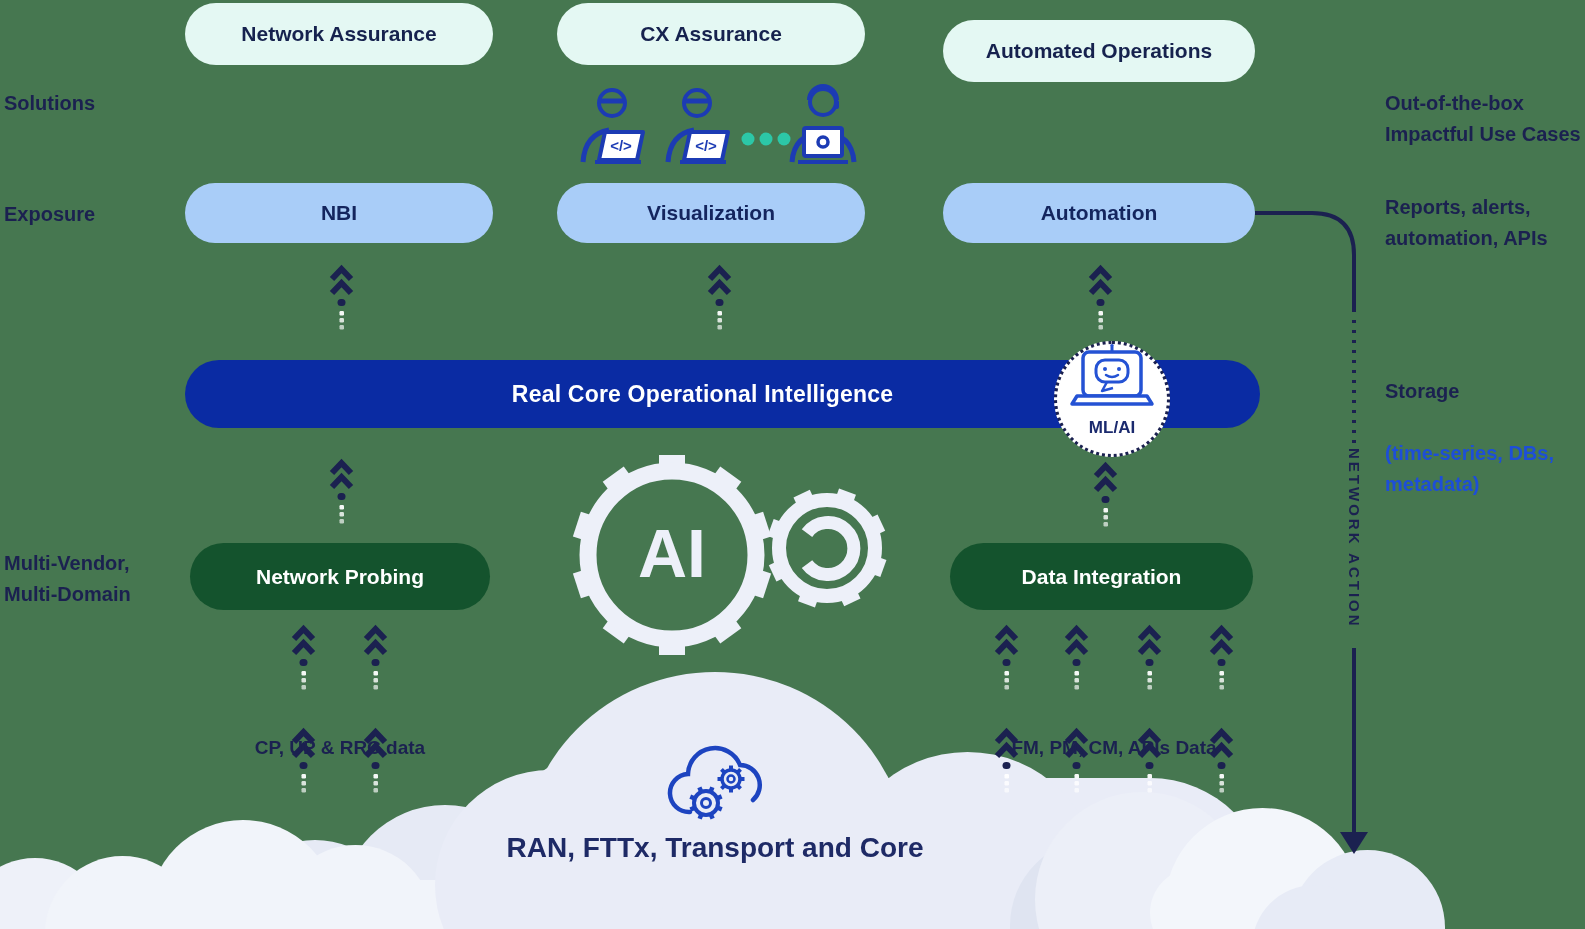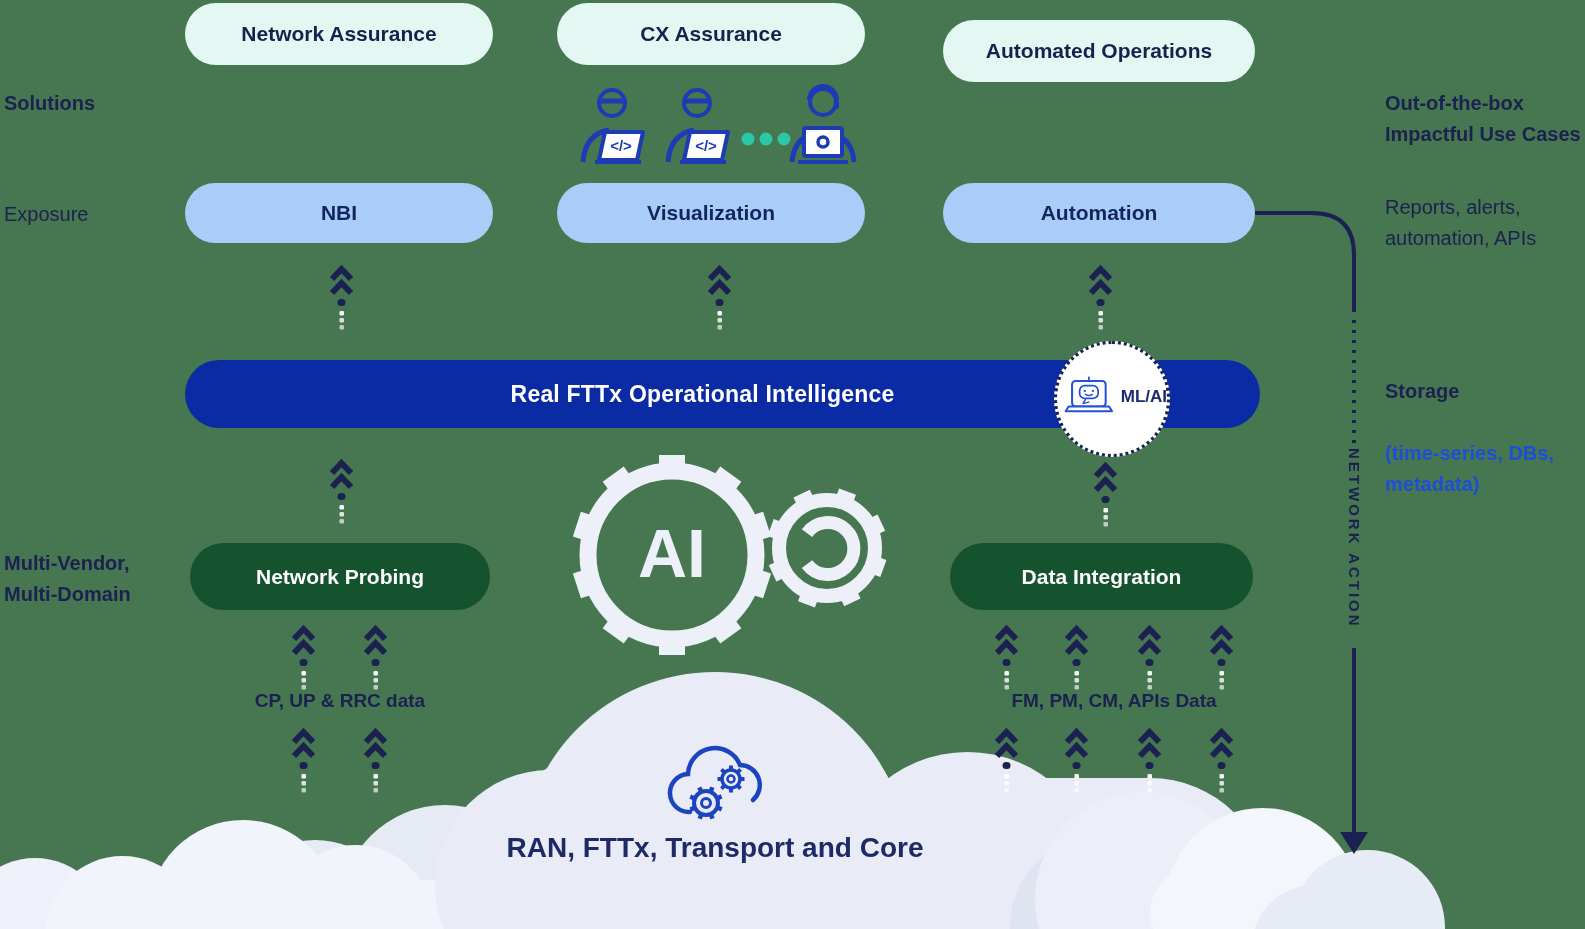--- a/index.html
+++ b/index.html
@@ -9,27 +9,27 @@
   .pill{position:absolute;display:flex;align-items:center;justify-content:center;
         font-weight:700;text-align:center;}
   .mint{background:#e4f8f3;color:#16224e;border-radius:32px;font-size:21px;}
   .bluepill{background:#a9cdf8;color:#14255e;border-radius:31px;font-size:21px;}
   .navypill{background:#14532d;color:#ffffff;border-radius:34px;font-size:21px;}
   .bar{position:absolute;left:185px;top:360px;width:1075px;height:68px;border-radius:34px;
        background:#0a2ba3;color:#fff;display:flex;align-items:center;justify-content:center;
        font-size:23px;font-weight:600;z-index:4;letter-spacing:.2px;}
   .sidelabel{position:absolute;color:#1b2150;font-weight:700;font-size:20px;line-height:31px;
              white-space:pre-line;z-index:5;}
-  .sidelabel.medium{font-weight:400;}
-  .datalabel{position:absolute;color:#1b2150;font-weight:700;font-size:19px;text-align:center;z-index:4;}
+  .sidelabel.medium{font-weight:700;}
+  .datalabel{position:absolute;color:#1b2150;font-weight:700;font-size:19px;text-align:center;z-index:4;margin-top:47px;}
   .arr{position:absolute;width:31px;height:66px;z-index:3;}
   .cloud{position:absolute;border-radius:50%;z-index:1;}
   .badge{position:absolute;left:1054px;top:341px;width:116px;height:116px;border-radius:50%;
          background:#fff;border:3px dotted #1b2150;box-sizing:border-box;z-index:5;
-         display:flex;flex-direction:row;align-items:center;justify-content:flex-start;}
+         display:flex;flex-direction:column;align-items:center;justify-content:flex-start;}
   .badge .mlai{color:#1b2a6e;font-weight:700;font-size:17px;margin-top:-4px;}
   .storage-title{color:#1b2150;font-weight:600;}
   .storage-detail{color:#1d4ed8;font-weight:700;white-space:pre-line;}
   .netaction{position:absolute;left:1340px;top:448px;width:28px;height:195px;z-index:3;
              writing-mode:vertical-rl;text-orientation:mixed;color:#1b2150;font-weight:800;
              font-size:15px;letter-spacing:3px;display:flex;align-items:center;}
   .cloudtext{position:absolute;left:410px;top:832px;width:610px;text-align:center;z-index:4;
              color:#1e2a66;font-weight:600;font-size:28px;}
 </style>
 </head>
@@ -163,21 +163,21 @@
       <use href="#uparrow"></use>
     </svg>
   <svg class="arr" style="left:704px;top:264px;">
       <use href="#uparrow"></use>
     </svg>
   <svg class="arr" style="left:1085px;top:264px;">
       <use href="#uparrow"></use>
     </svg>
 
   <div class="bar">
-    <span style="margin-right:40px;">Real FTTx Operational Intelligence</span>
+    <span style="margin-right:40px;">Real Core Operational Intelligence</span>
   </div>
   <div class="badge">
     <svg width="110" height="78" viewBox="0 0 110 78">
       <rect x="26" y="8" width="58" height="44" rx="6" fill="#ffffff" stroke="#2452d4" stroke-width="3.5"></rect>
       <line x1="55" y1="8" x2="55" y2="3" stroke="#2452d4" stroke-width="3"></line>
       <circle cx="55" cy="1.8" r="1.8" fill="#2452d4"></circle>
       <rect x="39" y="16" width="32" height="22" rx="9" fill="none" stroke="#2452d4" stroke-width="3"></rect>
       <circle cx="48" cy="25" r="2" fill="#2452d4"></circle>
       <circle cx="62" cy="25" r="2" fill="#2452d4"></circle>
       <path d="M49 31 Q55 35 61 31" fill="none" stroke="#2452d4" stroke-width="2.5" stroke-linecap="round"></path>

